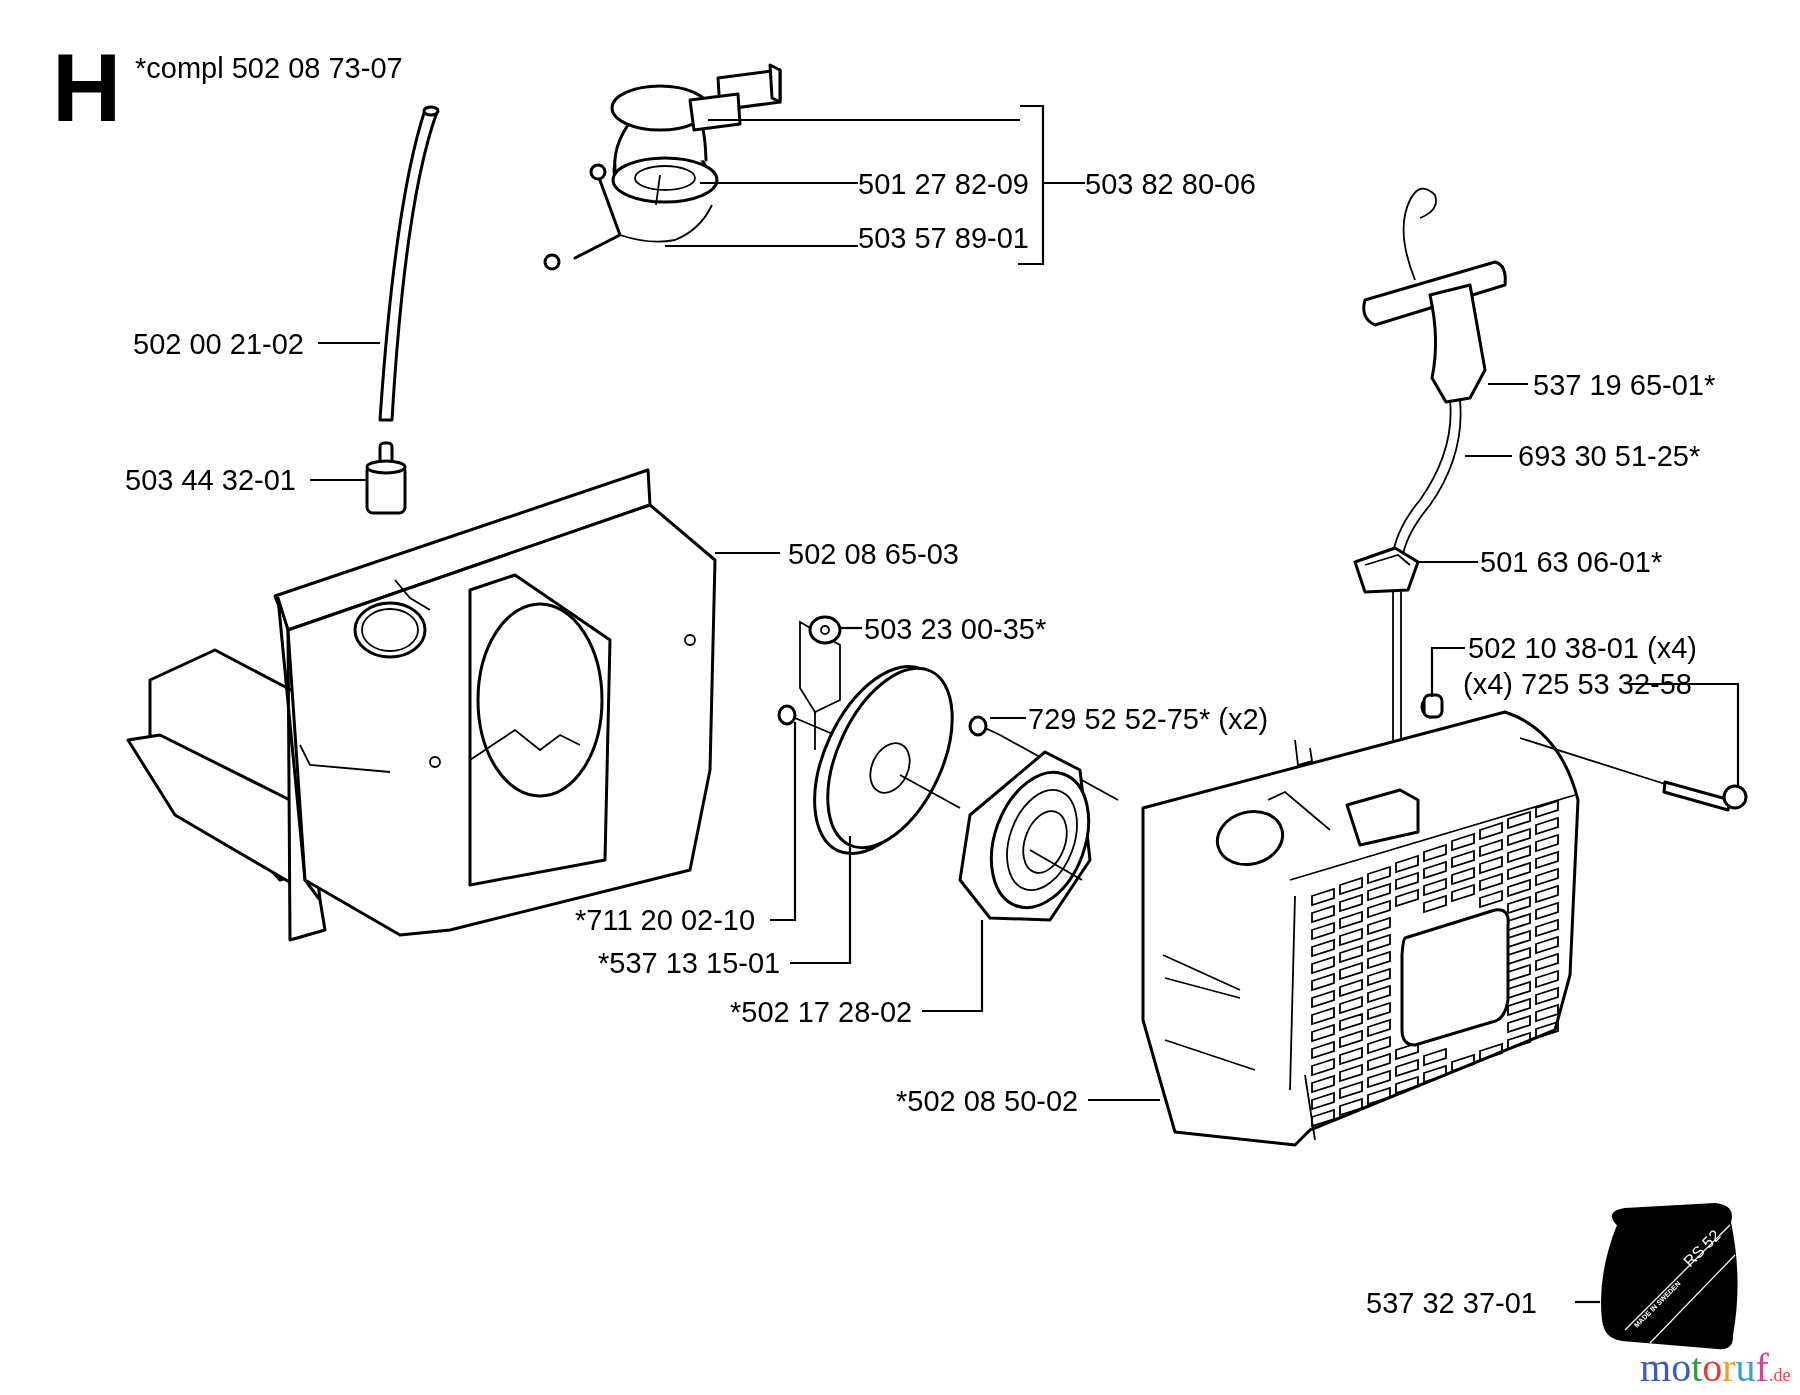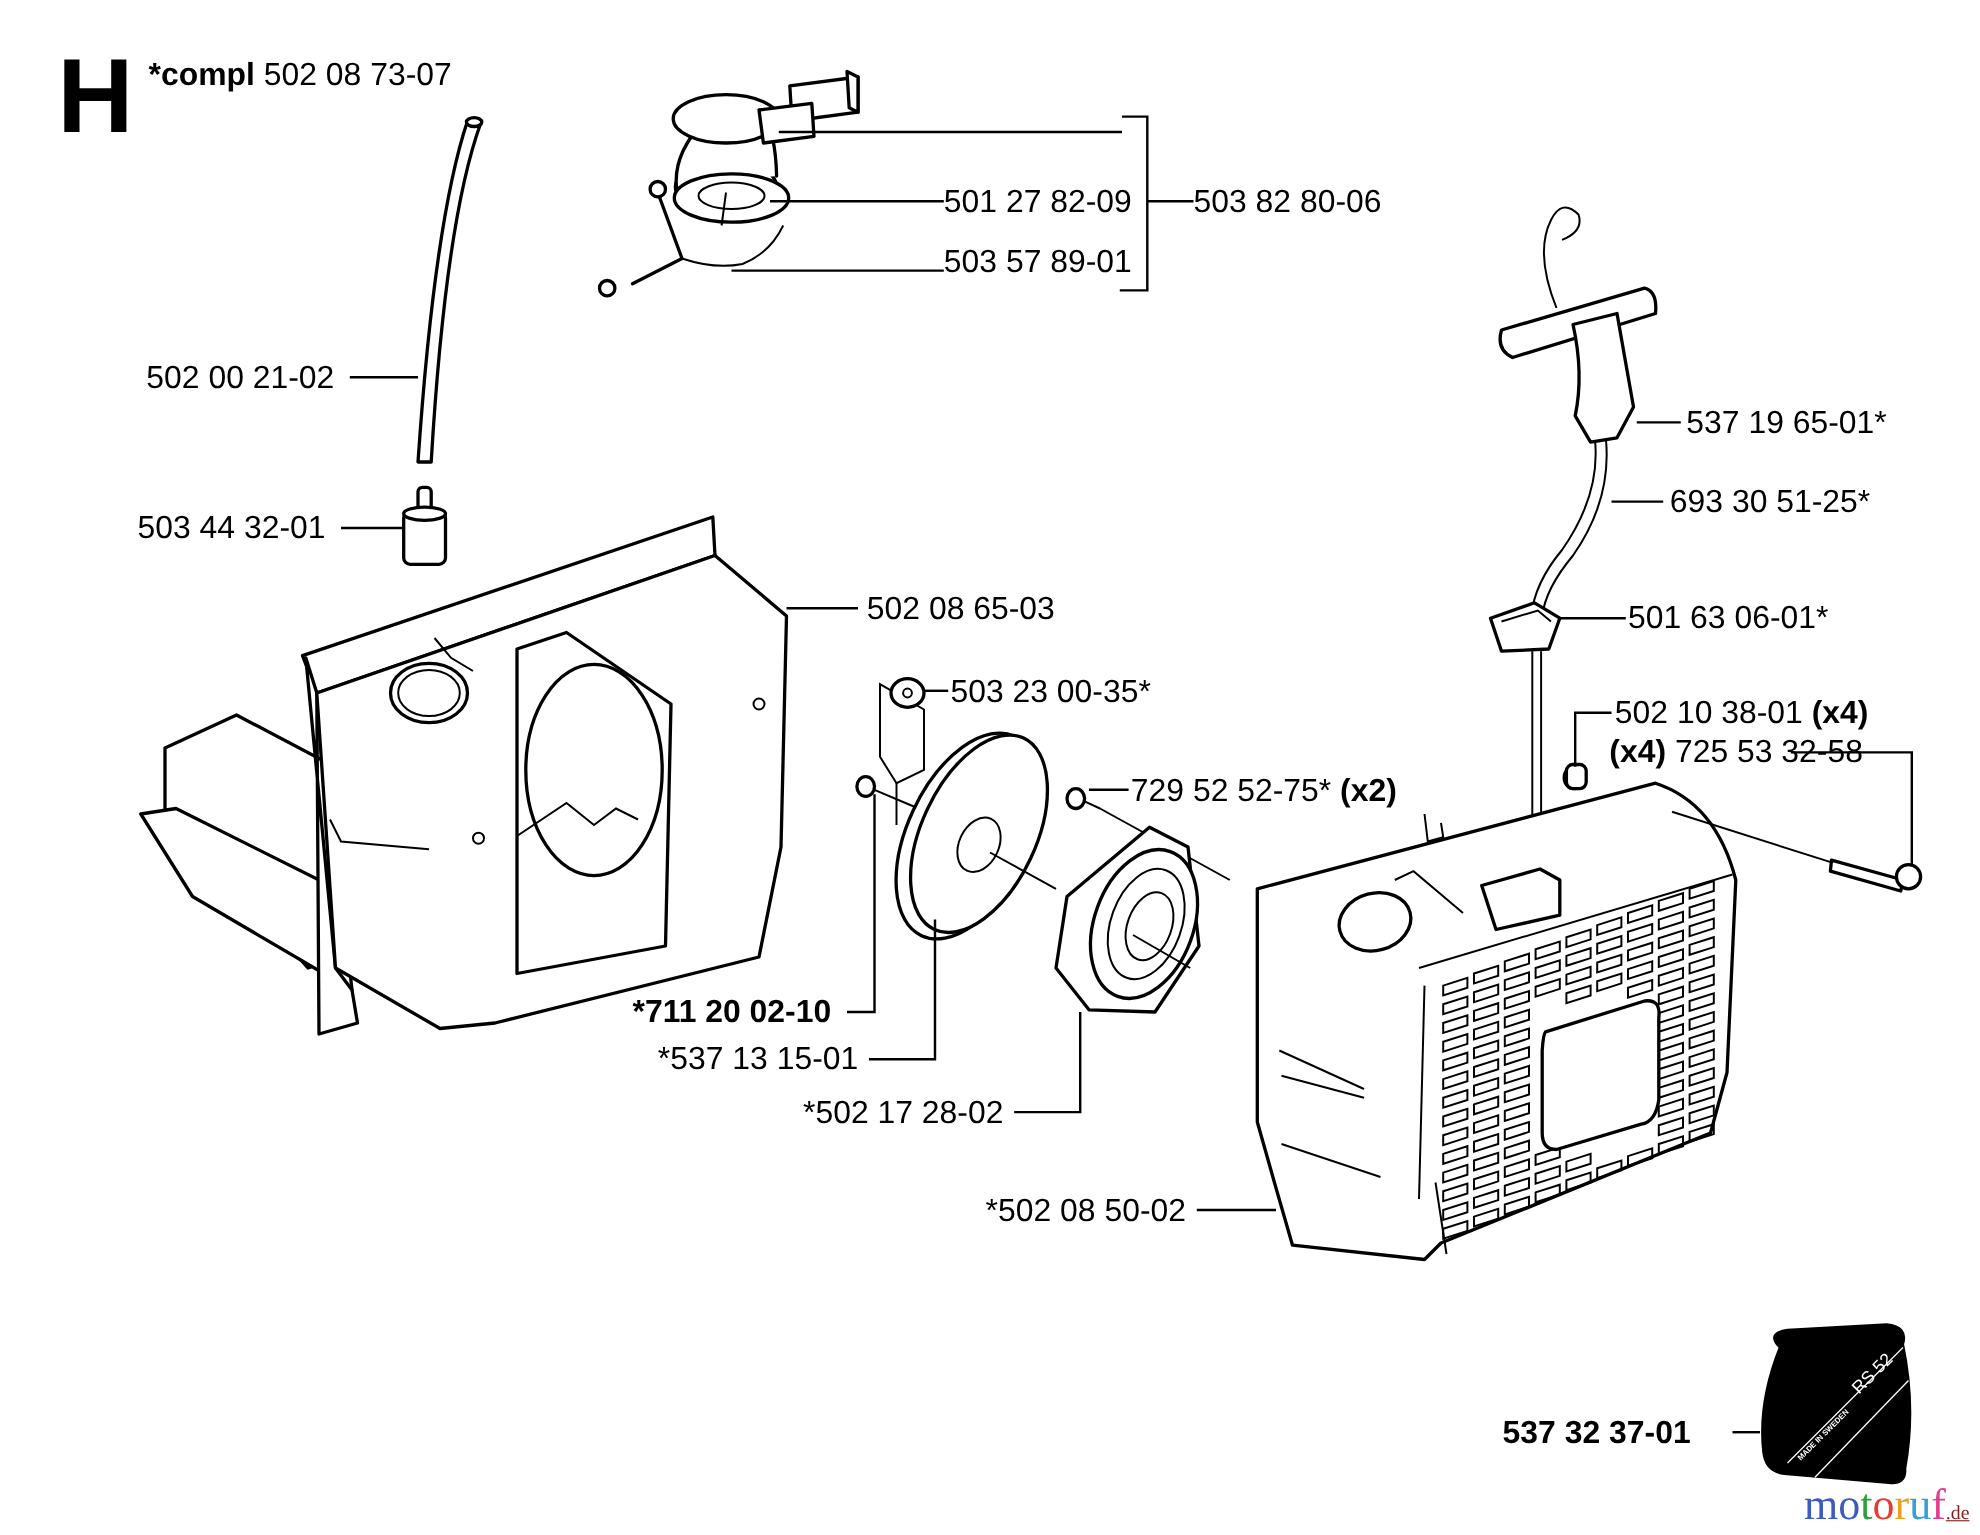--- a/index.html
+++ b/index.html
@@ -1,23 +1,23 @@
 <!DOCTYPE html>
 <html><head>
 <meta charset="utf-8">
 <style>
   html, body { margin: 0; padding: 0; background: #ffffff; }
   body { width: 1800px; height: 1395px; position: relative; overflow: hidden;
          font-family: "Liberation Sans", sans-serif; color: #000; }
   #stage { position: absolute; left: 0; top: 0; width: 1800px; height: 1395px; }
   .lbl { position: absolute; font-size: 29px; line-height: 32px; white-space: nowrap; font-family: "Liberation Sans", sans-serif; }
-  .b { font-weight: bold; }
+  .b { font-weight: normal; }
   .section-letter { position: absolute; left: 52px; top: 40px; font-size: 96px; font-weight: bold; line-height: 96px; font-family: "Liberation Sans", sans-serif; }
   .logo { position: absolute; left: 1640px; top: 1346px; font-family: "Liberation Serif", serif; font-size: 40px; line-height: 44px; }
-  .logo .dom { font-size: 18px; color: #7f1d1d; text-decoration: underline; }
+  .logo .dom { font-size: 18px; color: #ef4444; }
   svg .ln { stroke: #000; stroke-width: 2.2; fill: none; }
   svg .part { stroke: #000; stroke-width: 3; fill: #fff; stroke-linejoin: round; stroke-linecap: round; }
   svg .thin { stroke: #000; stroke-width: 1.8; fill: none; }
 </style>
 </head>
 <body>
 
 <div id="stage">
 
   <svg width="1800" height="1395" style="position:absolute;left:0;top:0">

